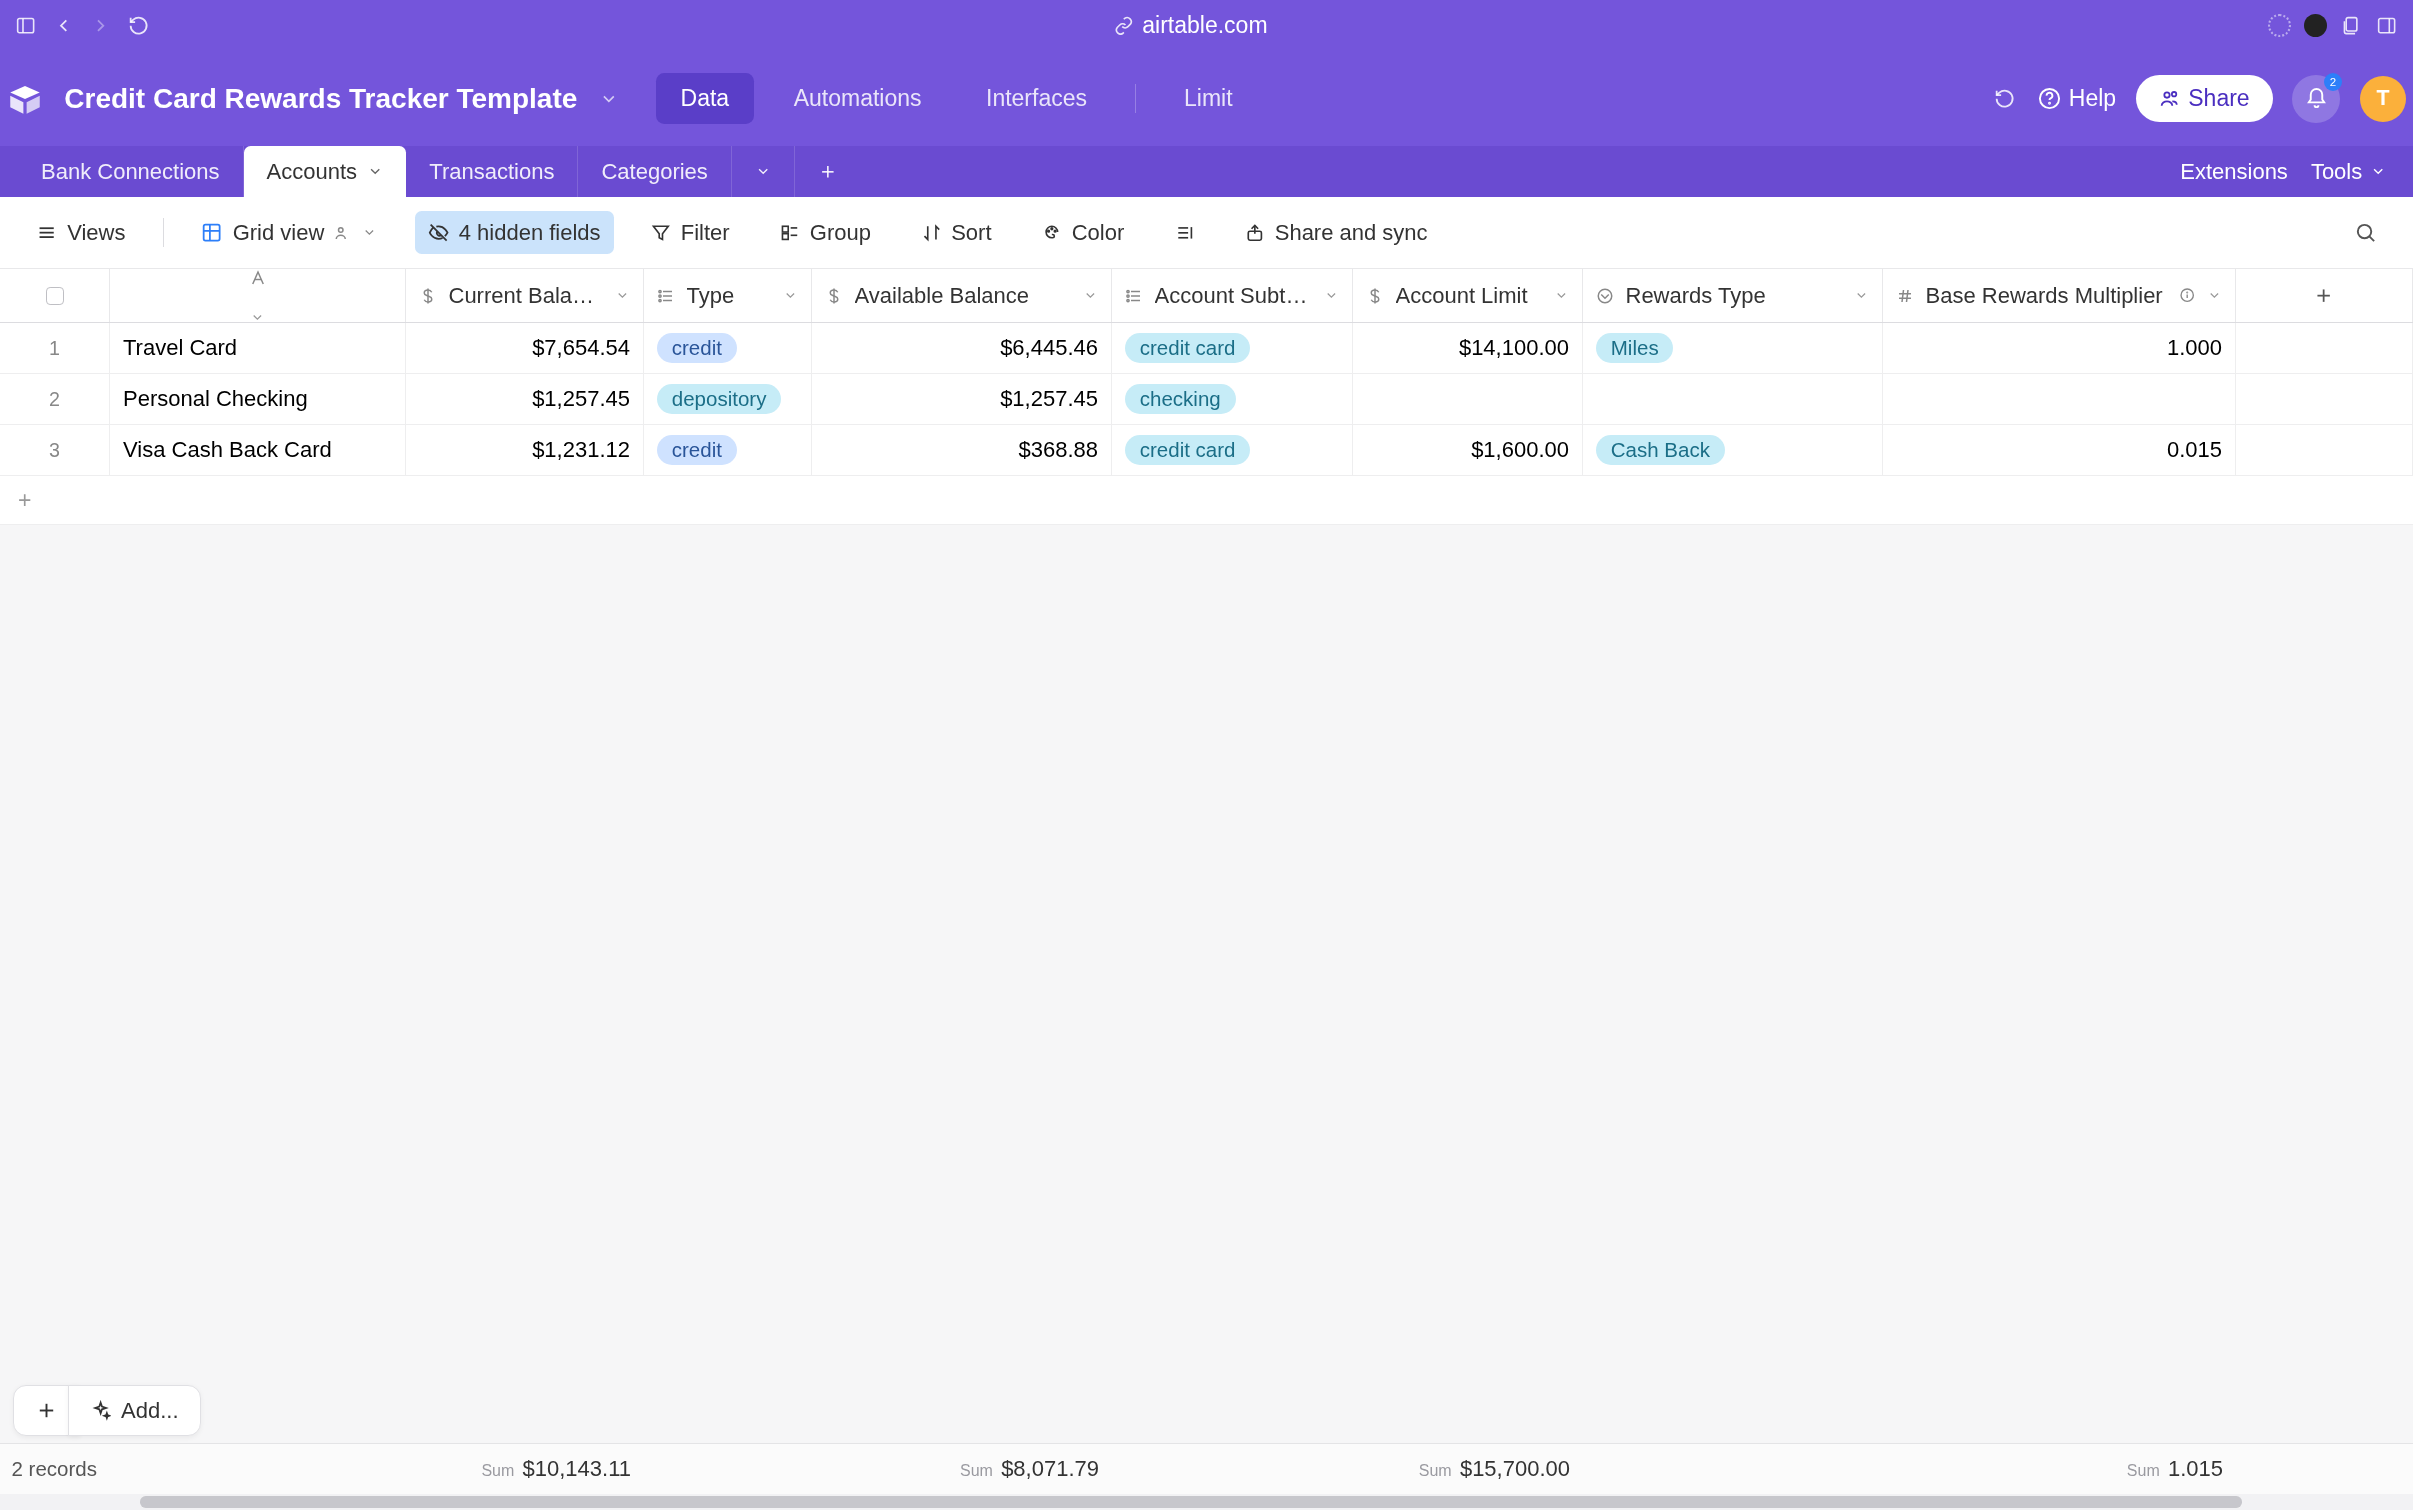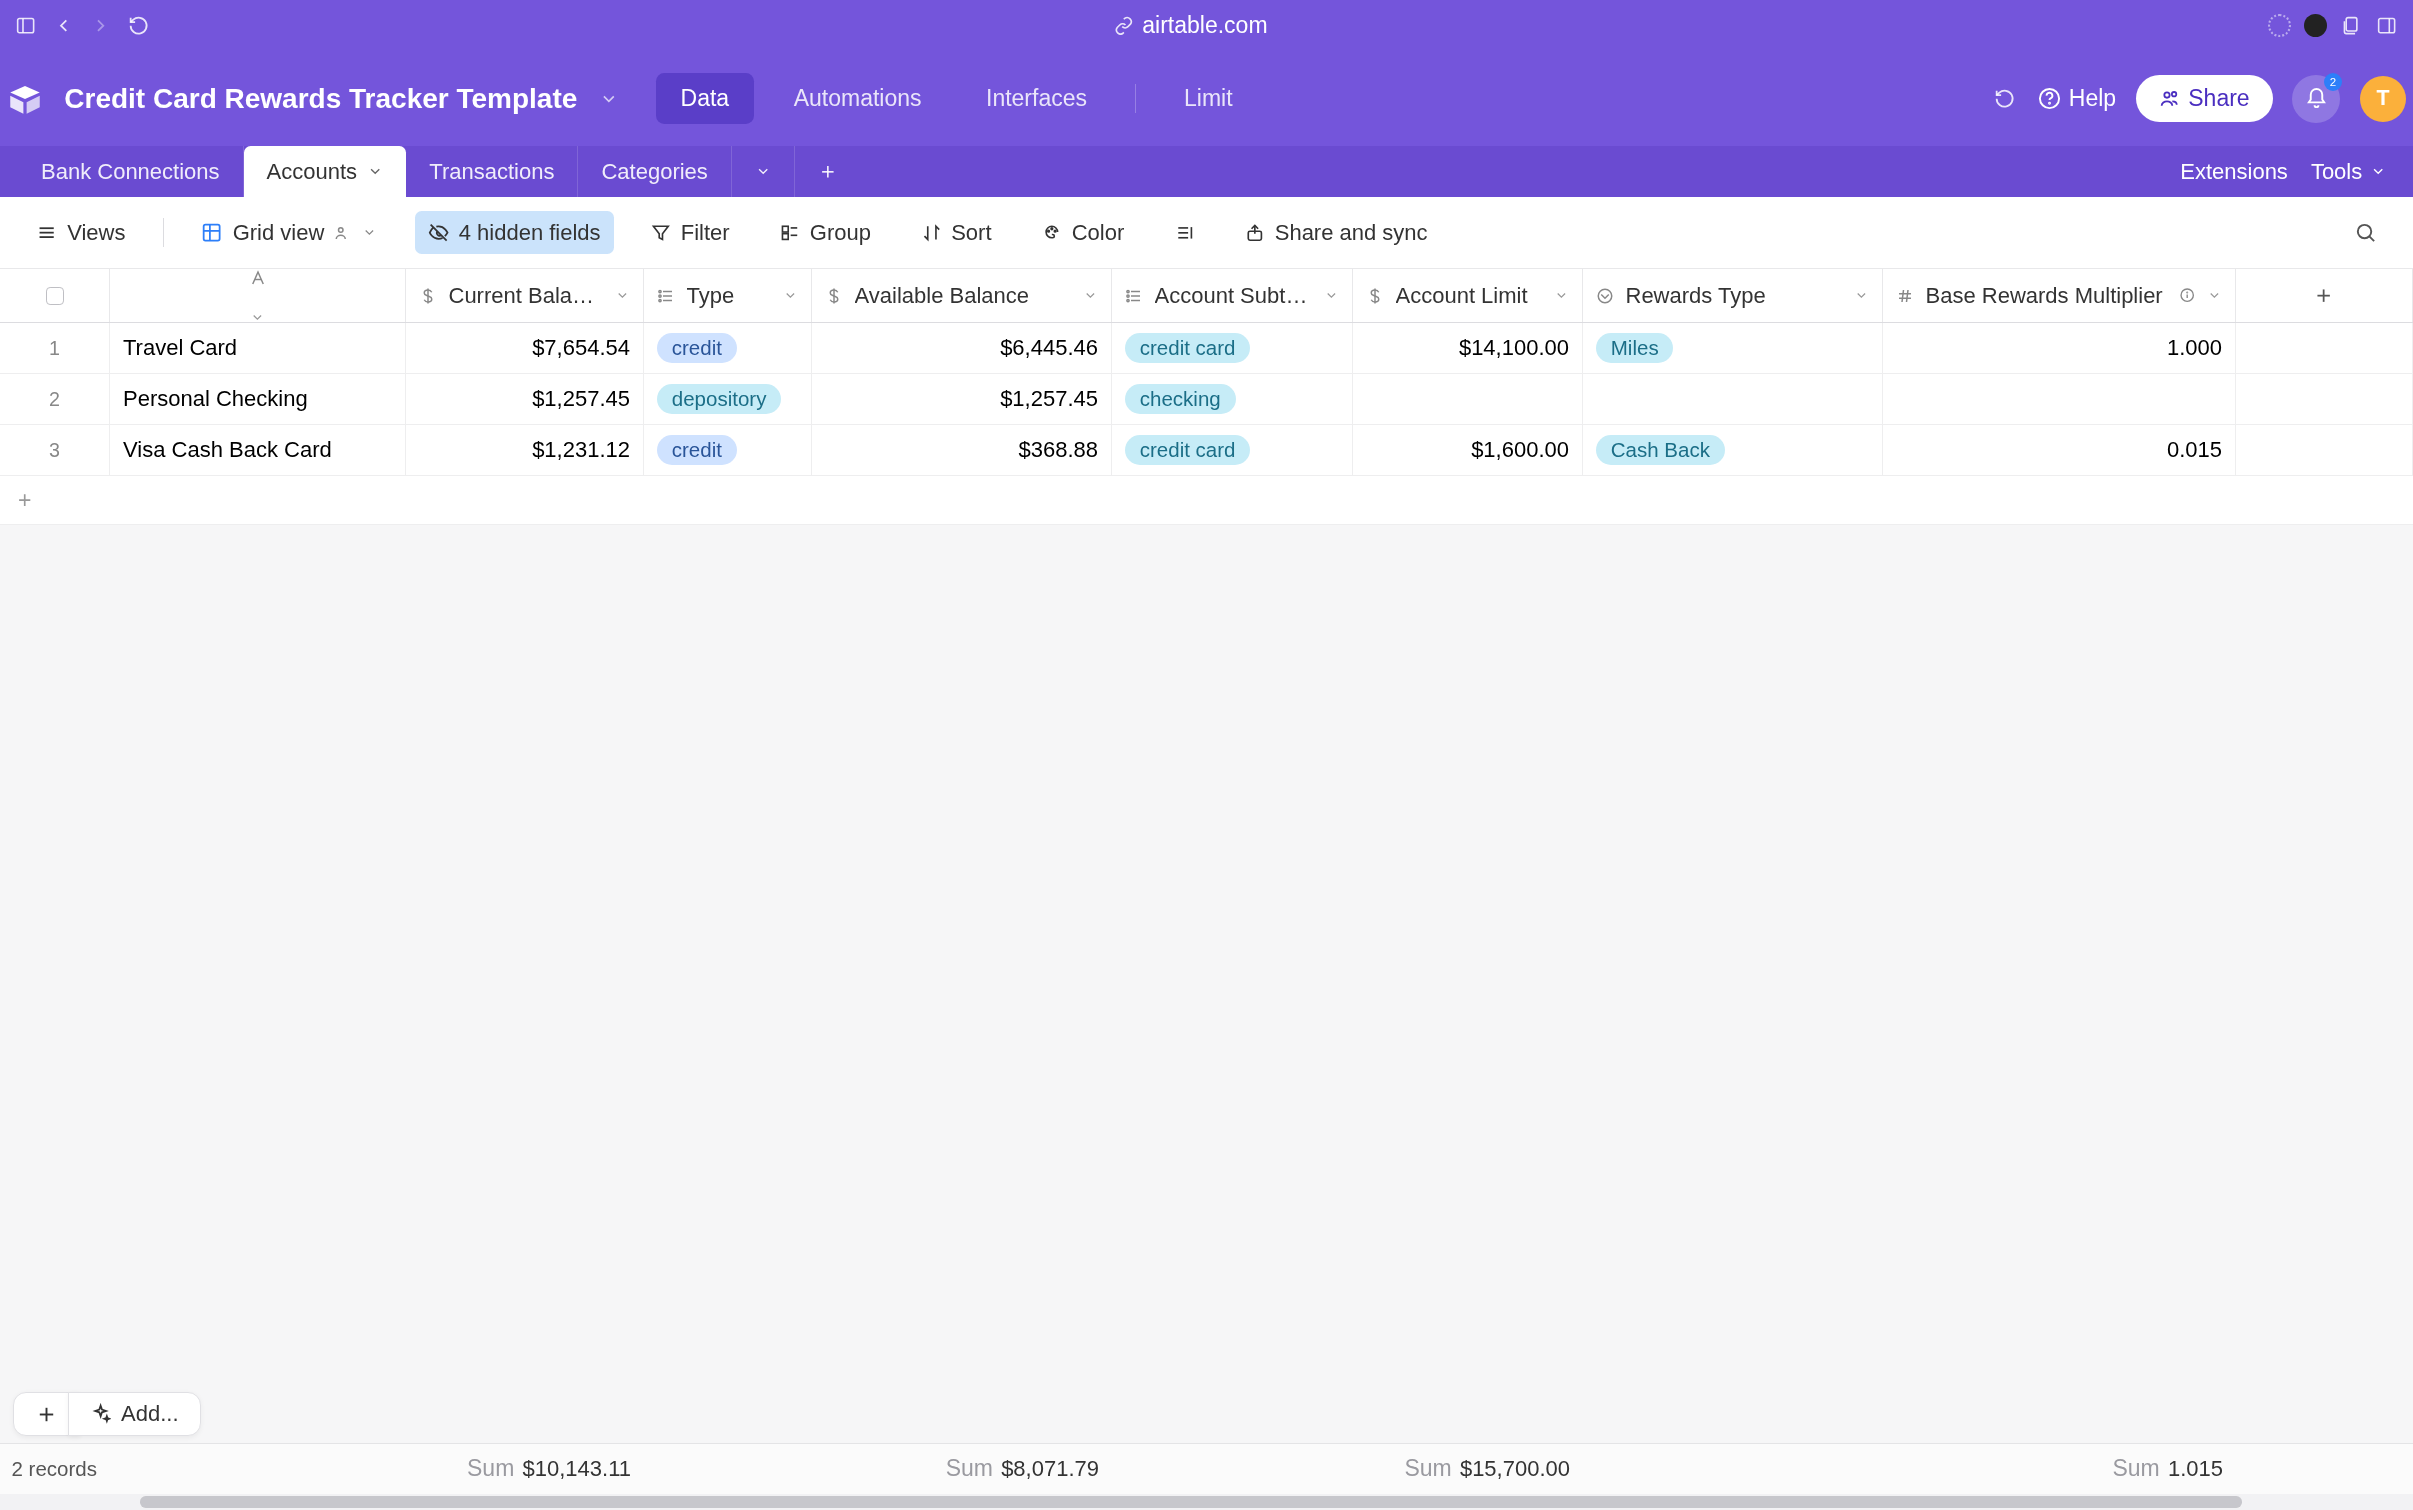--- a/index.html
+++ b/index.html
@@ -63,31 +63,31 @@
 .gc.c-mult { width: 353px; justify-content: flex-end; }
 .gc.c-rest { flex: 1; }
 .pill { padding: 3.3px 14.8px; border-radius: 820px; font-size: 20.5px; }
 .pill.blue { background: #cfe2ff; color: #2a5599; }
 .pill.cyan { background: #c6ecf7; color: #1b6e87; }
 .add-row { height: 49px; display: flex; align-items: center; padding: 0 18px; border-bottom: 0.8px solid #eeeeef; background: #fff; }
 .add-row .plus { color: #999; font-size: 23px; }
 .summary-bar { position: fixed; left: 0; right: 0; bottom: 16.4px; height: 51px; background: #fbfbfb; border-top: 0.8px solid #e4e4e6; display: flex; align-items: center; font-size: 20.5px; }
 .sum-left { width: 406px; padding-left: 11.5px; color: #555; }
 .sum-cell { display: flex; align-items: baseline; justify-content: flex-end; padding-right: 13px; gap: 8.2px; }
-.sum-cell .lbl { color: #9a9aa0; font-size: 23px; }
+.sum-cell .lbl { color: #9a9aa0; font-size: 16px; }
 .sum-cell .val { color: #333; font-size: 22px; }
 .sum-cell.c-bal { width: 238px; }
 .sum-cell.c-type { width: 168px; }
 .sum-cell.c-avail { width: 300px; }
 .sum-cell.c-sub { width: 241px; }
 .sum-cell.c-limit { width: 230px; }
 .sum-cell.c-reward { width: 300px; }
 .sum-cell.c-mult { width: 353px; }
 .bottom-actions { position: fixed; left: 13px; bottom: 74px; display: flex; gap: 13px; }
-.ba-btn { height: 44px; border: 0.8px solid #e0e0e4; background: #fff; border-radius: 13px 0 0 13px; display: flex; align-items: center; justify-content: center; padding: 0 21.3px; font-size: 22px; color: #333; box-shadow: 0 1.6px 4.9px rgba(0,0,0,0.05); }
+.ba-btn { height: 51px; border: 0.8px solid #e0e0e4; background: #fff; border-radius: 13px 0 0 13px; display: flex; align-items: center; justify-content: center; padding: 0 21.3px; font-size: 22px; color: #333; box-shadow: 0 1.6px 4.9px rgba(0,0,0,0.05); }
 .ba-btn.right { border-radius: 0 13px 13px 0; margin-left: -13px; gap: 9.9px; }
 .hscroll { position: fixed; left: 0; right: 0; bottom: 0; height: 16.4px; background: #f2f2f4; display: flex; align-items: center; }
 .hscroll-thumb { margin-left: 140px; width: 2102px; height: 11.5px; background: #c7c7cc; border-radius: 5.7px; }
 .checkbox { width: 18px; height: 18px; border: 1.6px solid #bfbfc4; border-radius: 4.1px; }
 .col-icon { color: #888; display: inline-flex; }
 svg { display: block; }
 </style>
 </head>
 <body>
 

